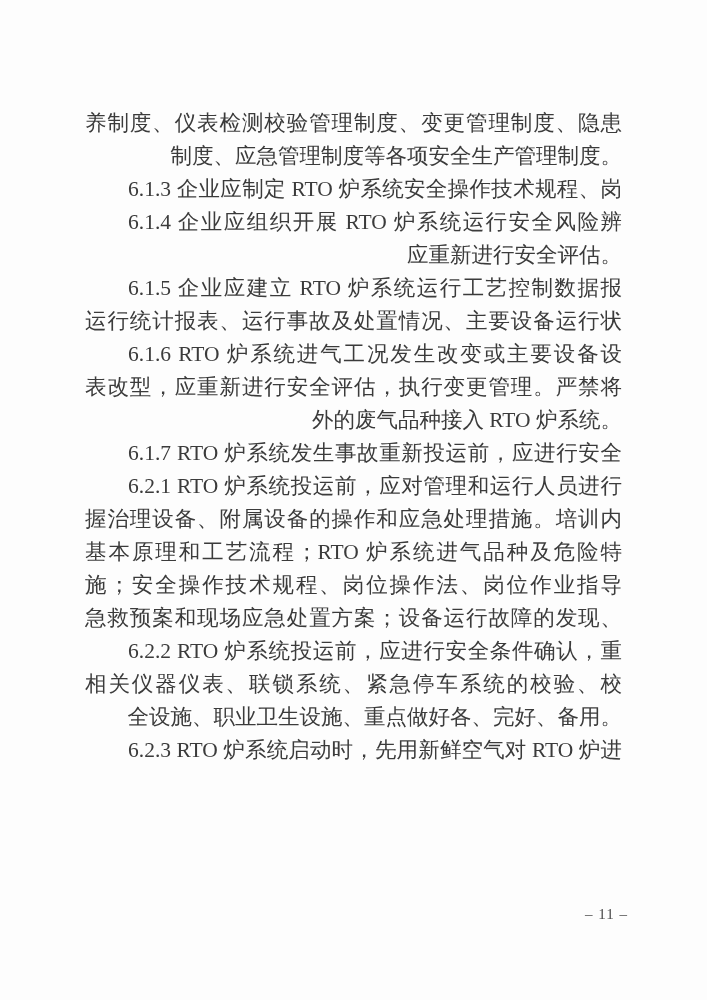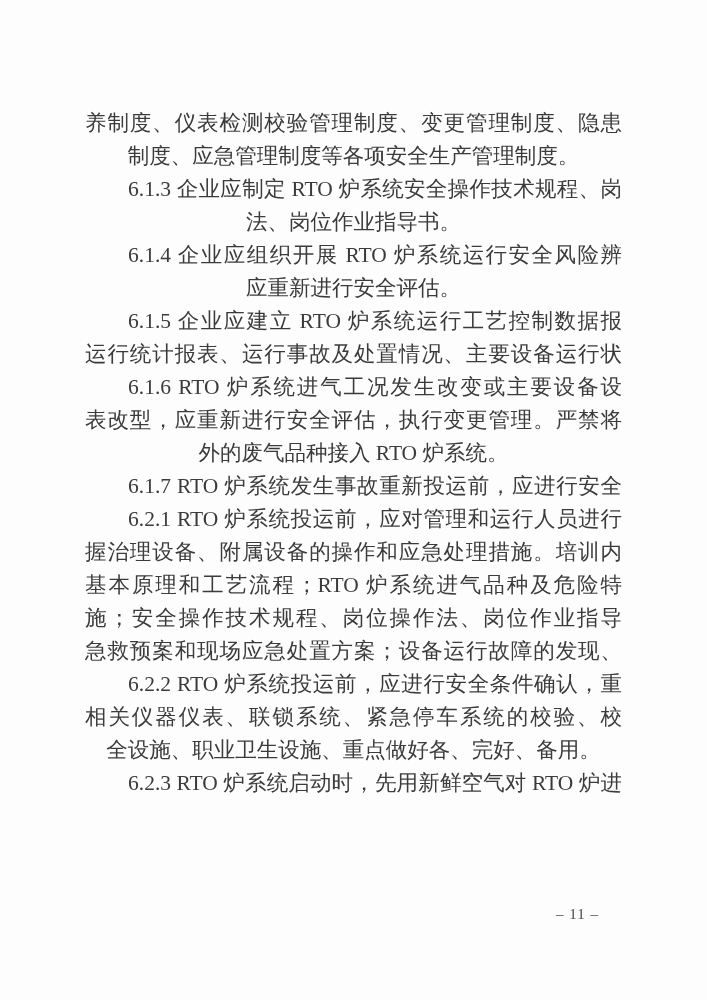--- a/index.html
+++ b/index.html
@@ -24,53 +24,52 @@
     left: 85px;
     top: 107px;
     width: 537px;
     color: #3b3b3b;
     font-size: 21.5px;
   }
   .line {
     height: 33px;
     line-height: 33px;
     white-space: nowrap;
-    text-align: center;
+    text-align: right;
   }
   .line.j {
     white-space: normal;
     text-align: justify;
     text-align-last: justify;
     overflow: hidden;
   }
   .line.indent {
     text-indent: 43px;
   }
   .page-number {
     position: absolute;
     left: 556px;
     top: 903px;
     width: 72px;
-    text-align: left;
+    text-align: right;
     font-size: 15px;
     line-height: 22px;
     color: #4a4a4a;
     letter-spacing: 1px;
     font-family: "Liberation Serif", "DejaVu Sans", serif;
   }
 </style>
 </head>
 <body>
 
 <div class="page">
   <div class="content">
       <div class="line j">养制度、仪表检测校验管理制度、变更管理制度、隐患排查治理</div>
       <div class="line">制度、应急管理制度等各项安全生产管理制度。</div>
       <div class="line indent j">6.1.3  企业应制定 RTO 炉系统安全操作技术规程、岗位操作</div>
-      <div class="line">法、岗位作业指导书。</div>
       <div class="line indent j">6.1.4  企业应组织开展 RTO 炉系统运行安全风险辨识，制定</div>
       <div class="line">应重新进行安全评估。</div>
       <div class="line indent j">6.1.5  企业应建立 RTO 炉系统运行工艺控制数据报表、生产</div>
       <div class="line j">运行统计报表、运行事故及处置情况、主要设备运行状况等生产</div>
       <div class="line indent j">6.1.6 RTO 炉系统进气工况发生改变或主要设备设施、监控仪</div>
       <div class="line j">表改型，应重新进行安全评估，执行变更管理。严禁将设计范围</div>
       <div class="line">外的废气品种接入 RTO 炉系统。</div>
       <div class="line indent j">6.1.7 RTO 炉系统发生事故重新投运前，应进行安全评估。</div>
       <div class="line indent j">6.2.1 RTO 炉系统投运前，应对管理和运行人员进行培训，掌</div>
       <div class="line j">握治理设备、附属设备的操作和应急处理措施。培训内容包括：</div>

